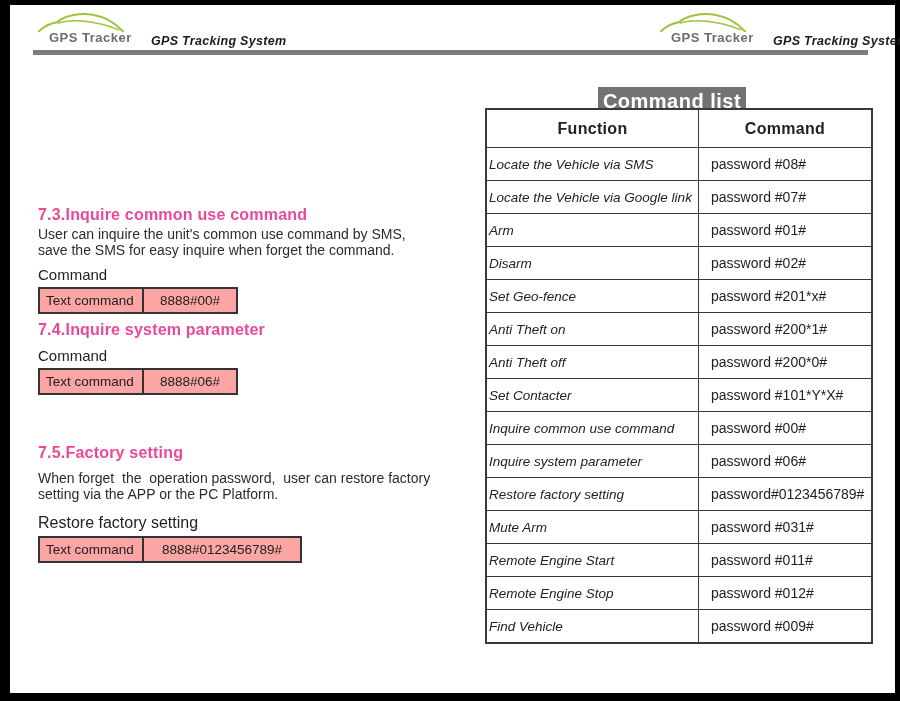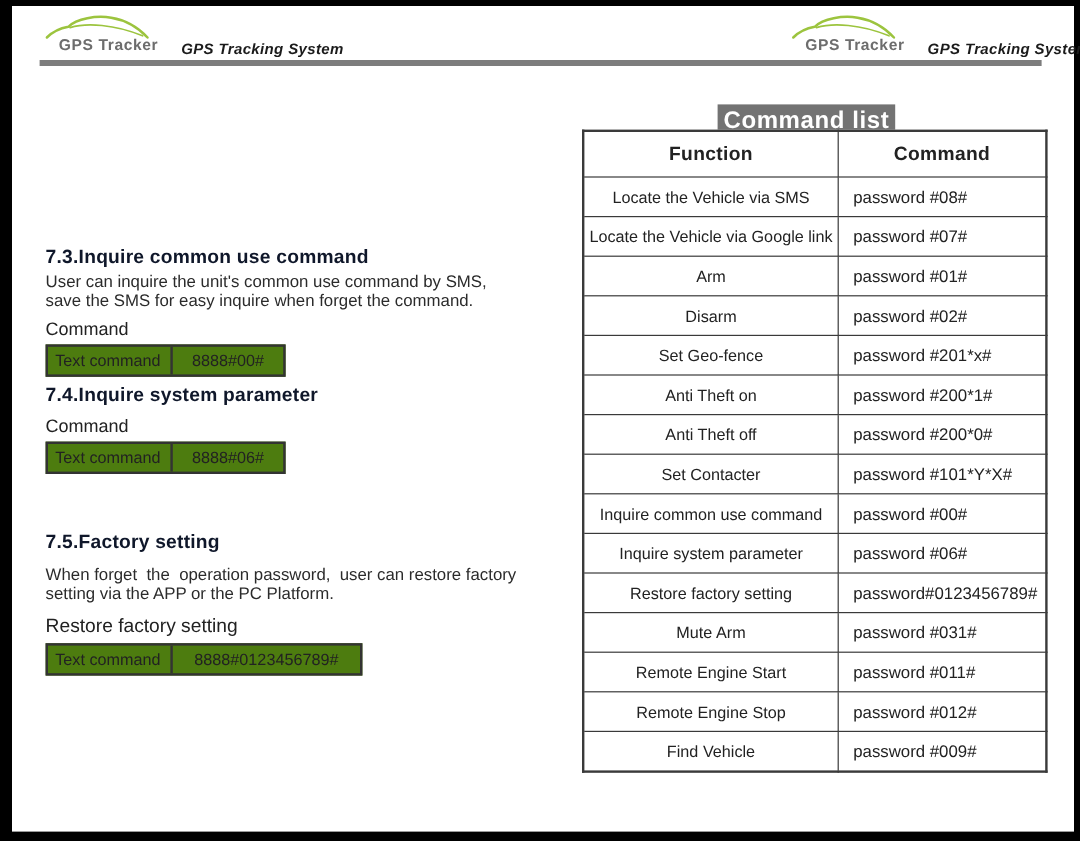--- a/index.html
+++ b/index.html
@@ -27,33 +27,33 @@
     font-size:13px;font-weight:700;color:#6d6d6d;letter-spacing:.5px;
   }
   .logo .tagline{
     position:absolute;left:118px;top:22px;
     font-size:12.5px;font-weight:700;font-style:italic;color:#1b1b1b;
     letter-spacing:.3px;white-space:nowrap;
   }
   
   .section{position:absolute;left:28px;width:440px;color:#2b2b2b;}
   .section h3{
-    margin:0;font-size:16px;font-weight:700;color:#0f172a;
+    margin:0;font-size:16px;font-weight:700;color:#ec4899;
     letter-spacing:.2px;line-height:19px;
   }
   .section .body{
     margin:3px 0 0 0;font-size:14px;line-height:15.5px;
     white-space:pre-wrap;color:#2b2b2b;
   }
   .section .cmd-label{margin-top:8px;font-size:15px;color:#222;}
   .section.sec3 .body{margin-top:9px;}
   .section.sec3 .cmd-label{margin-top:12px;font-size:16px;}
   .mini-table{
     margin-top:4px;display:inline-flex;
-    border:2px solid #333;background:#4d7c0f;
+    border:2px solid #333;background:#fca5a5;
   }
   .mini-table .key{
     width:96px;padding:4px 0 4px 6px;font-size:13.5px;
     border-right:2px solid #333;white-space:nowrap;color:#222;
   }
   .mini-table .val{
     width:88px;padding:4px 2px;font-size:13.5px;text-align:center;
     white-space:nowrap;color:#222;
   }
   .sec3 .mini-table .val{width:152px;}
@@ -74,21 +74,21 @@
     border:1px solid #3a3a3a;color:#222;
   }
   table.cmd-table th{
     height:35px;font-size:16px;font-weight:700;text-align:center;
     letter-spacing:.3px;
     margin-left:32px;
   }
   table.cmd-table th.col-fn{width:209px;}
   table.cmd-table th.col-cmd{width:170px;}
   table.cmd-table td{height:32px;font-size:13.5px;}
-  table.cmd-table td.fn{text-align:center;padding:0 2px;}
+  table.cmd-table td.fn{text-align:left;padding:0 2px;font-style:italic;}
   table.cmd-table td.cmd{text-align:left;padding:0 0 0 12px;font-size:14px;margin-left:19px;}
 </style>
 </head>
 <body>
 
 <div class="page">
 
   <div class="rule"></div>
 
   <div class="logo" style="left:23px">

